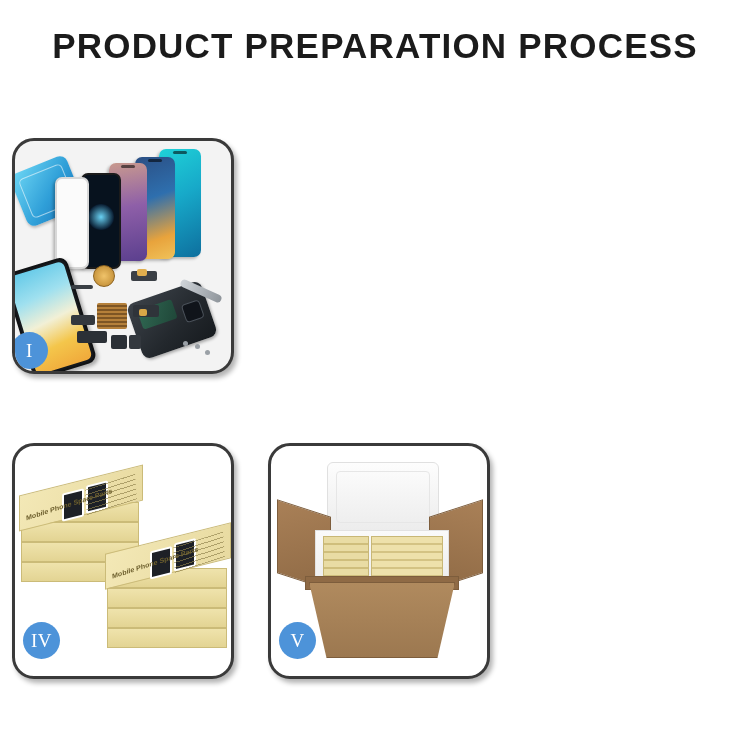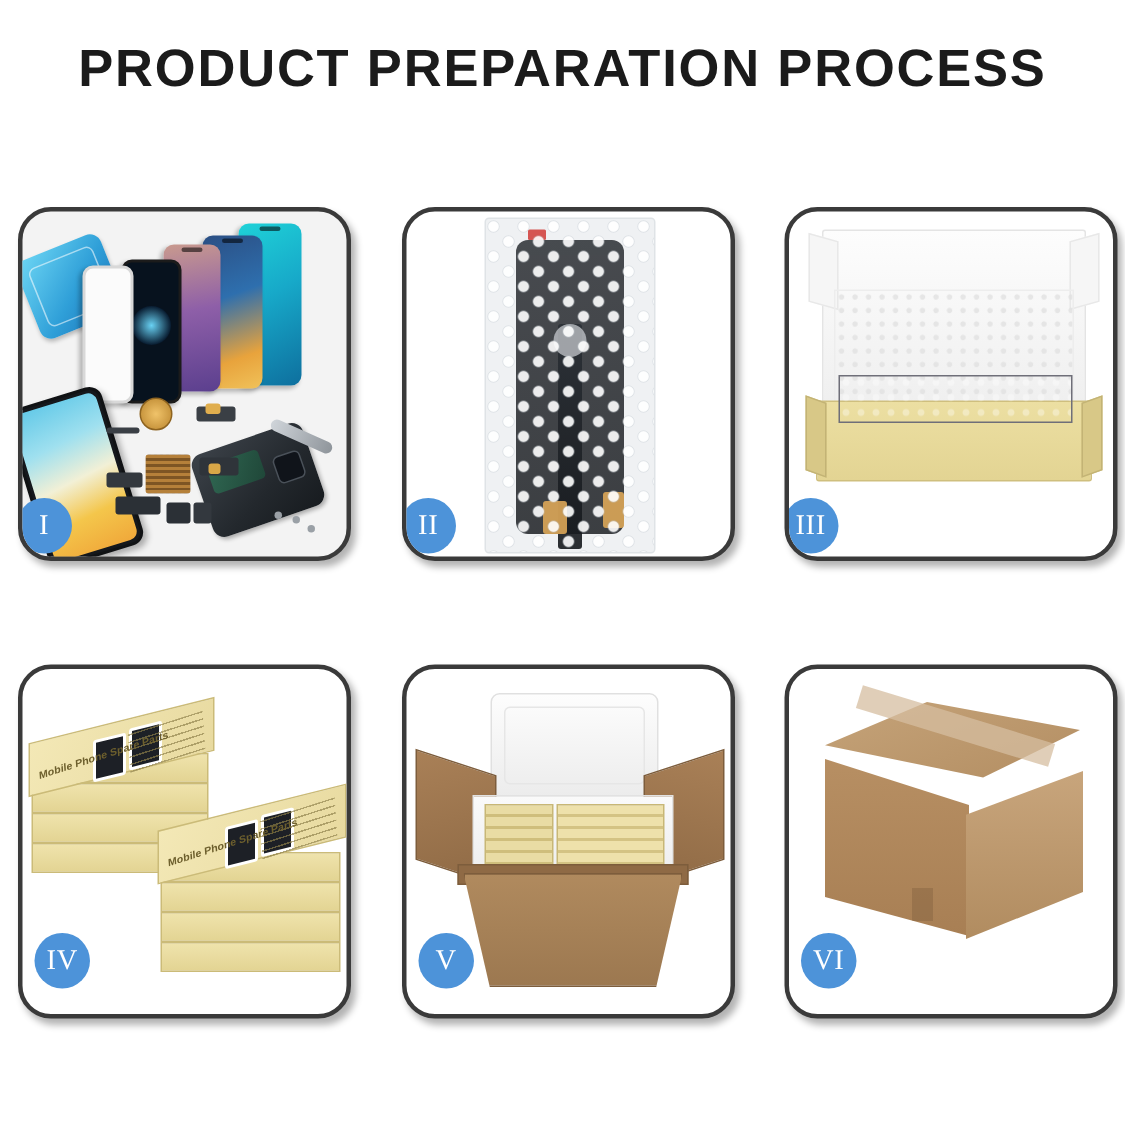--- a/index.html
+++ b/index.html
@@ -273,54 +273,21 @@
               <i style="left:0;top:0"></i>
                 <i style="left:12px;top:3px"></i>
                 <i style="left:22px;top:9px"></i>
             </span>
           </div>
         </div>
         <div class="badge badge-tl">I</div>
       </div>
     </div>
 
-    <div class="cell c1">
-      <div class="panel p2">
-        <div class="photo">
-          <div class="bag">
-            <div class="lcd">
-              <span class="redmark"></span>
-            </div>
-            <div class="flexstrip"></div>
-            <div class="conn1"></div>
-            <div class="conn2"></div>
-            <div class="bubbles"></div>
-          </div>
-        </div>
-        <div class="badge badge-tl">II</div>
-      </div>
-    </div>
-
-    <div class="cell c2">
-      <div class="panel p3">
-        <div class="photo">
-          <div class="lid3">
-            <span class="flapL"></span>
-              <span class="flapR"></span>
-          </div>
-          <div class="foam3"></div>
-          <div class="tray3">
-            <span class="innerL"></span>
-              <span class="innerR"></span>
-            <span class="wrap3"></span>
-          </div>
-        </div>
-        <div class="badge badge-tl">III</div>
-      </div>
-    </div>
+
 
     <div class="cell c3">
       <div class="panel p4">
         <div class="photo">
           <div class="stack">
             <div class="bx b1"></div>
             <div class="bx b2"></div>
             <div class="bx b3"></div>
             <div class="bx b4"></div>
             <div class="lidtop lid1">
@@ -354,29 +321,15 @@
           <div class="foambody"></div>
           <div class="ybox yb-l"></div>
           <div class="ybox yb-r"></div>
           <div class="cartontop"></div>
           <div class="cartonfront"></div>
         </div>
         <div class="badge badge-in">V</div>
       </div>
     </div>
 
-    <div class="cell c5">
-      <div class="panel p6">
-        <div class="photo">
-          <div class="ctop"></div>
-          <div class="tape"></div>
-          <div class="cfront">
-            <span class="seam"></span>
-              <span class="seam2"></span>
-          </div>
-          <div class="cside"></div>
-        </div>
-        <div class="badge badge-in">VI</div>
-      </div>
-    </div>
 
   </div>
 </div>
 
 </body></html>

